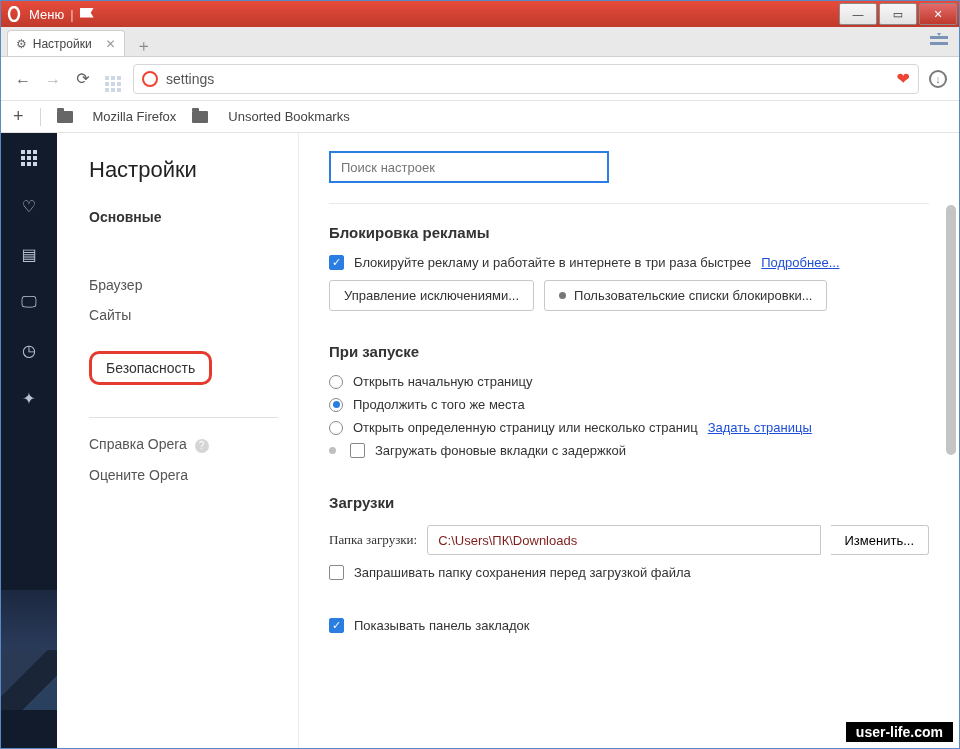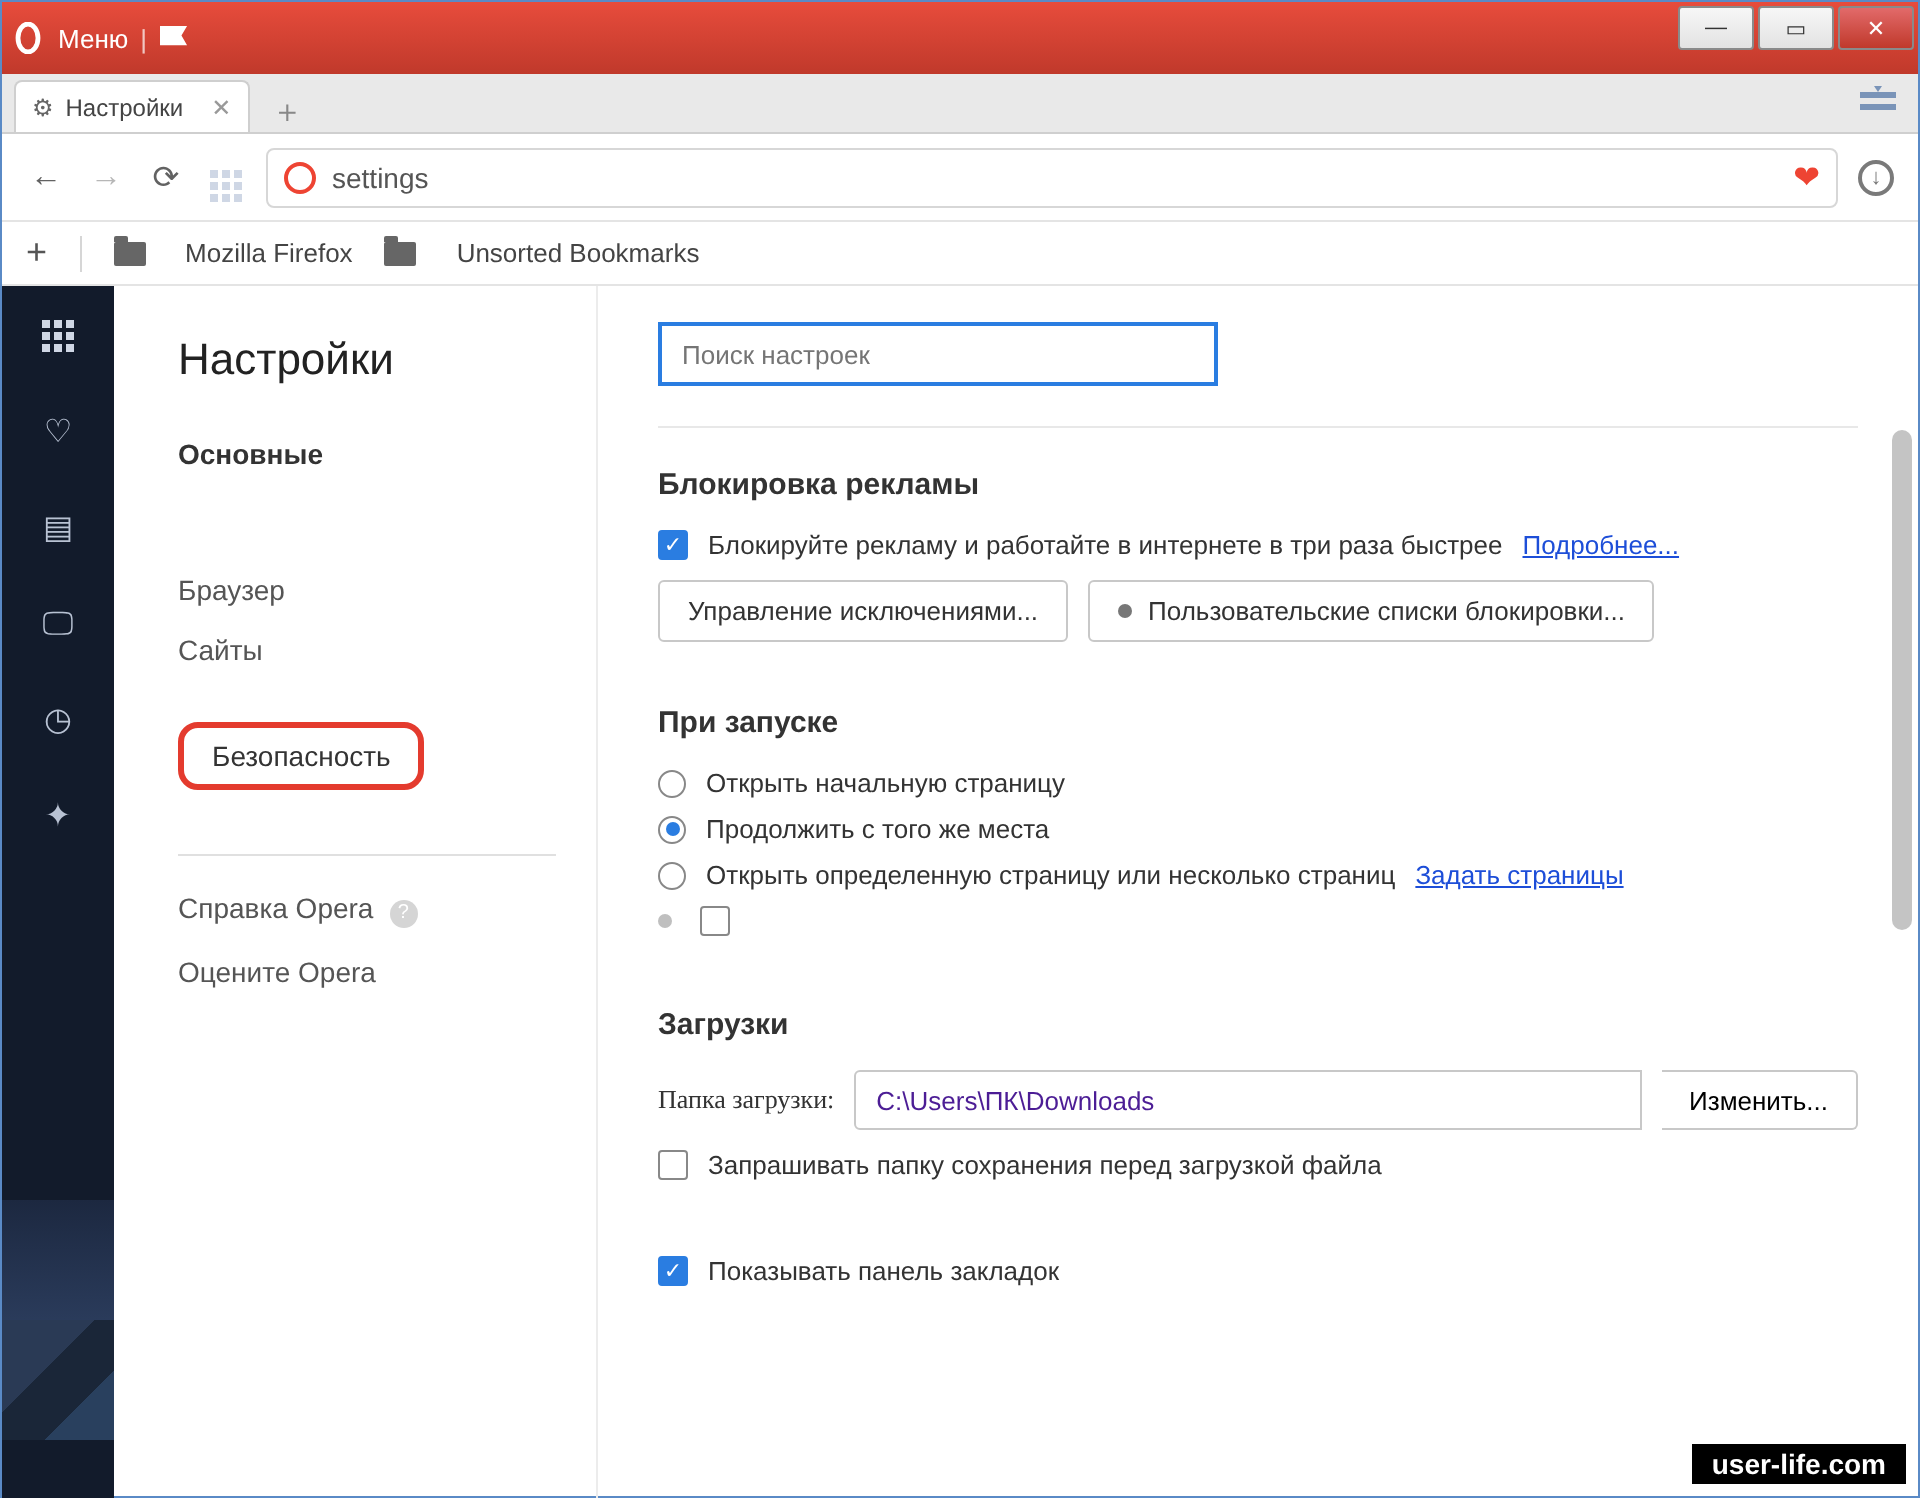--- a/index.html
+++ b/index.html
@@ -1,20 +1,20 @@
 <!DOCTYPE html>
 <html><head>
 <meta charset="utf-8">
 <style>
 * { box-sizing: border-box; margin: 0; padding: 0; font-family: "Segoe UI", Arial, sans-serif; }
 body { width: 960px; height: 749px; background: #fff; overflow: hidden; position: relative; }
 
 
 .win-frame { width: 960px; height: 749px; border: 1px solid #5a8ac6; position: relative; background: #fff; }
-.titlebar { height: 36px; background: linear-gradient(#e74c3c,#c0392b); display: flex; align-items: center; color: #fff; font-size: 13px; }
+.titlebar { height: 26px; background: linear-gradient(#e74c3c,#c0392b); display: flex; align-items: center; color: #fff; font-size: 13px; }
 .titlebar .opera-o { width: 22px; height: 22px; margin: 0 4px 0 2px; display:flex; align-items:center; justify-content:center; }
 .titlebar .menu-label { font-weight: 500; }
 .titlebar .sep { margin: 0 6px; opacity:.7; }
 .titlebar .flag { width: 14px; height: 12px; background:#fff; display:inline-block; position:relative; clip-path: polygon(0 0,100% 0,80% 40%,100% 80%,0 80%); }
 .win-ctrls { position: absolute; right: 0; top: 0; height: 26px; display:flex; }
 .win-ctrls .btn { width: 38px; height: 22px; margin:2px 2px 0 0; background:linear-gradient(#f7f7f7,#e3e3e3); border:1px solid #8a8a8a; border-radius:2px; display:flex; align-items:center; justify-content:center; font-size:11px; color:#333; }
 .win-ctrls .btn.close { background: linear-gradient(#e26a6a,#c0392b); color:#fff; }
 
 
 .tabstrip { height: 30px; background:#e9e9e9; border-bottom:1px solid #cfcfcf; display:flex; align-items:flex-end; padding-left:6px; position:relative; }
@@ -68,21 +68,21 @@
 .chk.checked { background:#2a7de1; border-color:#2a7de1; color:#fff; font-size:11px; }
 .link-a { color:#1d4ed8; text-decoration:underline; cursor:pointer; }
 .btnrow { display:flex; gap:10px; margin-top:10px; }
 .btn-ui { border:1px solid #c8c8c8; background:#fff; border-radius:3px; padding:7px 14px; font-size:13px; color:#333; display:flex; align-items:center; gap:8px; }
 .dot { width:7px;height:7px;border-radius:50%;background:#777; }
 .radio { width:14px;height:14px;border:1px solid #888;border-radius:50%;display:inline-flex;align-items:center;justify-content:center; }
 .radio.sel::after{ content:""; width:7px;height:7px;border-radius:50%;background:#2a7de1; }
 .indent-dot { width:7px;height:7px;border-radius:50%;background:#bfbfbf; margin-right:4px; }
 .dl-row { display:flex; align-items:center; gap:10px; }
 .dl-label { font-size:13px; color:#333;font-family:Liberation Serif, serif; }
-.dl-path { flex:1; border:1px solid #c8c8c8; height:30px; padding:0 10px; font-size:13px; color:#4c1d95; border-radius:3px 0 0 3px; min-width:300px; }
+.dl-path { flex:1; border:1px solid #c8c8c8; height:30px; padding:0 10px; font-size:13px; color:#7f1d1d; border-radius:3px 0 0 3px; min-width:300px; }
 .dl-change { border:1px solid #c8c8c8; border-left:none; height:30px; padding:0 14px; font-size:13px; background:#fff; border-radius:0 3px 3px 0; }
 
 .scrollbar { position:absolute; right:2px; top:0; bottom:0; width:12px; }
 .scrollbar .thumb { position:absolute; top:72px; width:10px; height:250px; background:#c4c4c4; border-radius:5px; right:1px; }
 
 .watermark { position:absolute; right:6px; bottom:6px; background:#000; color:#fff; font-size:14px; padding:2px 10px; font-weight:600; }
 </style>
 </head>
 <body>
 
@@ -230,20 +230,21 @@
           <span>Продолжить с того же места</span>
         </div>
       <div class="row">
           <span class="radio"></span>
           <span>Открыть определенную страницу или несколько страниц</span> 
           <span class="link-a">Задать страницы</span>
         </div>
       <div class="row">
           <span class="indent-dot"></span>
           <span class="chk"></span>
+          <span>Загружать фоновые вкладки с задержкой</span>
         </div>
 
       <div style="height:22px"></div>
       <div class="sec-title">Загрузки</div>
       <div class="dl-row" style="margin:10px 0;">
         <span class="dl-label">Папка загрузки:</span>
         <input class="dl-path" value="C:\Users\ПК\Downloads" style="">
         <button class="dl-change">Изменить...</button>
       </div>
       <div class="row">

